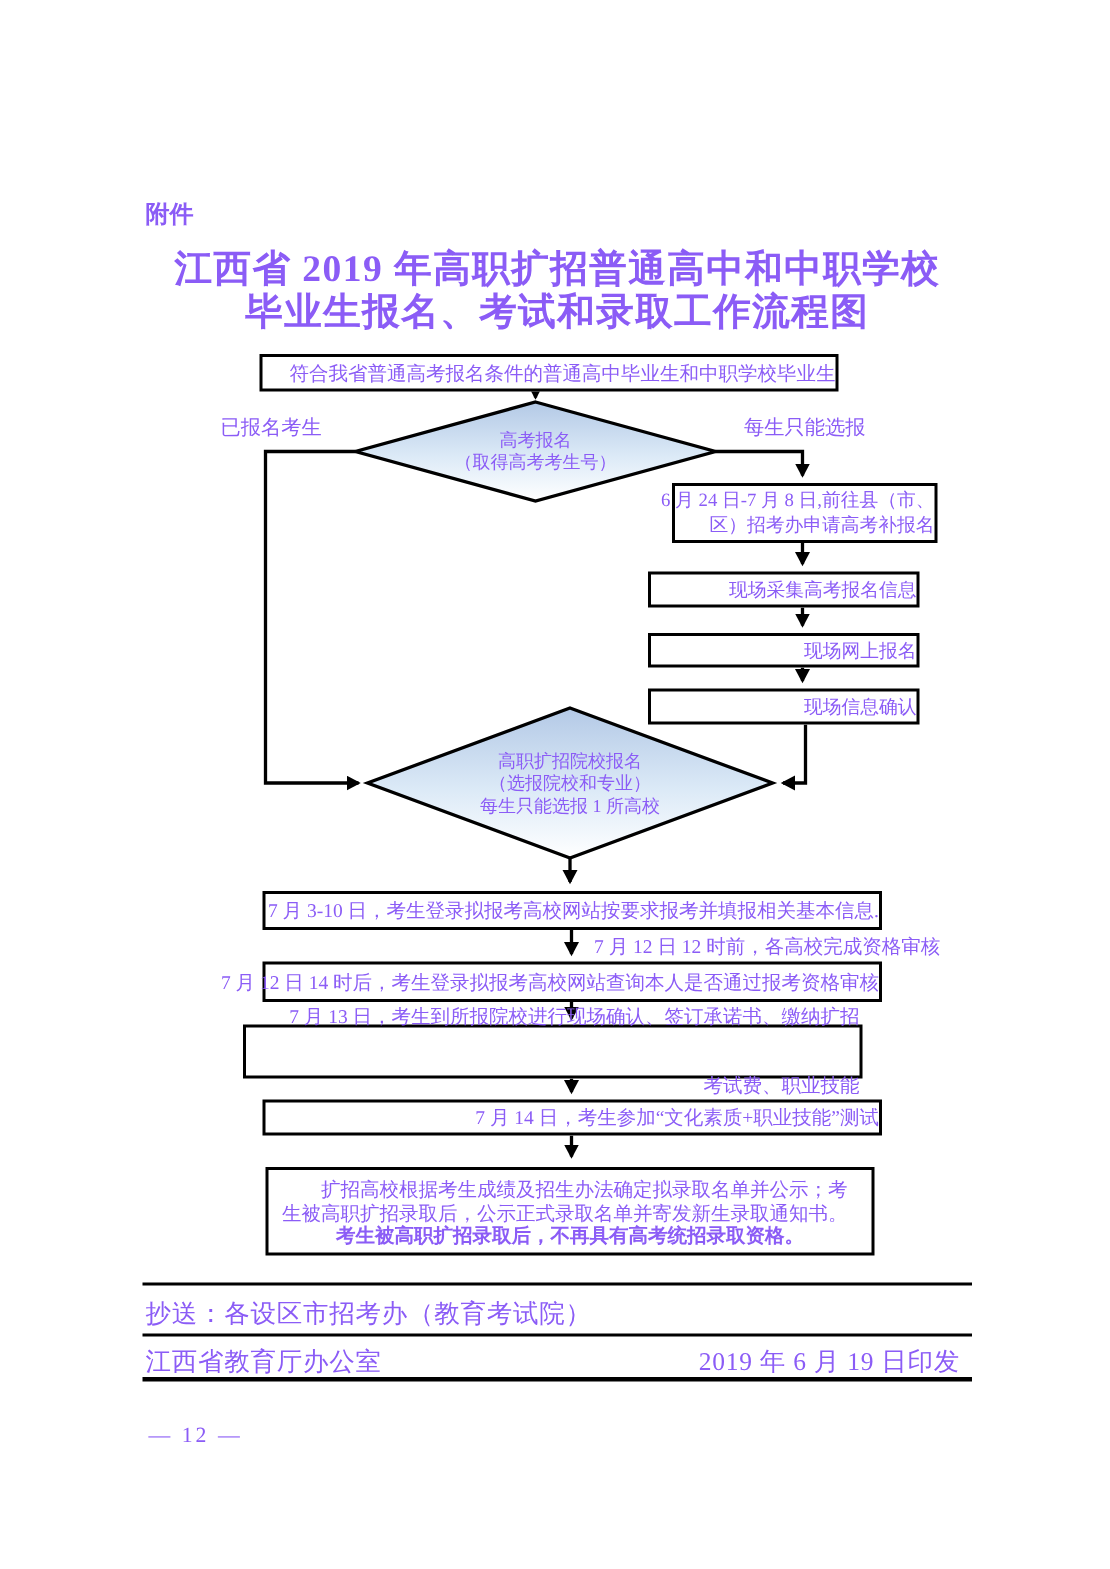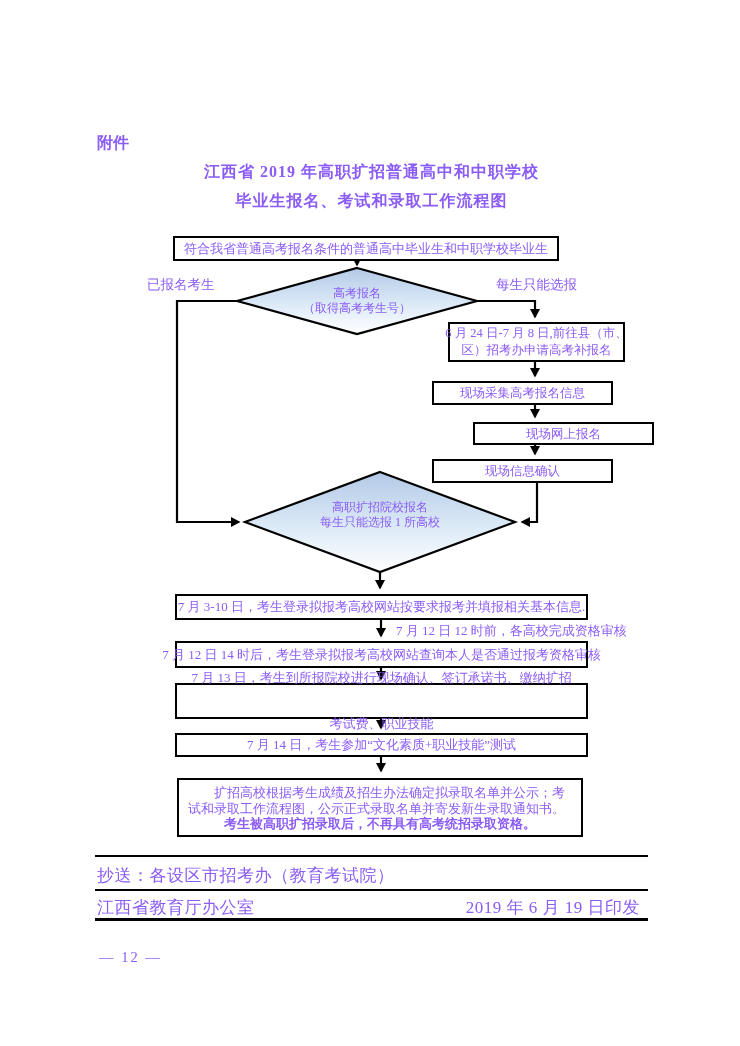--- a/index.html
+++ b/index.html
@@ -5,26 +5,26 @@
   html,body{margin:0;padding:0;background:#ffffff;}
   .page{
     position:relative;width:740px;height:1046px;background:#ffffff;color:#8b5cf6;
     font-family:"Liberation Serif","DejaVu Serif",serif;overflow:hidden;
   }
   .abs{position:absolute;box-sizing:border-box;}
   .attachment{
     left:97px;top:133px;font-size:16px;font-weight:bold;
     font-family:"Liberation Sans","DejaVu Sans",sans-serif;
   }
-  .title{left:95px;width:553px;text-align:center;font-weight:bold;font-size:16px;letter-spacing:1px;white-space:nowrap;}
+  .title{left:95px;width:553px;text-align:center;font-weight:bold;font-size:25px;letter-spacing:1px;white-space:nowrap;}
   .title1{top:162px;}
   .title2{top:191px;}
   .fbox{
     border:2px solid #000;background:#fff;display:flex;flex-direction:column;
-    align-items:center;justify-content:center;text-align:center;line-height:16px;
+    align-items:flex-end;justify-content:center;text-align:center;line-height:16px;
   }
   .fbox div{white-space:nowrap;}
   .fs13{font-size:13px;}
   .fs12{font-size:12.5px;}
   .dtext{
     text-align:center;font-size:12px;line-height:15px;white-space:nowrap;
     background:transparent;pointer-events:none;
   }
   .blabel{font-size:13.5px;white-space:nowrap;}
   .sidenote{font-size:13px;white-space:nowrap;}
@@ -94,53 +94,54 @@
   <div class="abs blabel" style="left:147px;top:276px;">已报名考生</div>
   <div class="abs blabel" style="left:496px;top:276px;">每生只能选报</div>
 
   <div class="abs fbox fs12" style="left:432px;top:322px;width:177px;height:40px;line-height:17px;margin-left:16px;">
     <div>6 月 24 日-7 月 8 日,前往县（市、</div>
     <div>区）招考办申请高考补报名</div>
   </div>
   <div class="abs fbox fs12" style="left:432px;top:381px;width:181px;height:24px;">
     <div>现场采集高考报名信息</div>
   </div>
-  <div class="abs fbox fs12" style="left:432px;top:422px;width:181px;height:23px;margin-left:41px;">
+  <div class="abs fbox fs12" style="left:432px;top:422px;width:181px;height:23px;">
     <div>现场网上报名</div>
   </div>
   <div class="abs fbox fs12" style="left:432px;top:459px;width:181px;height:24px;">
     <div>现场信息确认</div>
   </div>
 
   <div class="abs dtext" style="left:270px;top:500px;width:220px;">
     <div>高职扩招院校报名</div>
+    <div>（选报院校和专业）</div>
     <div>每生只能选报 1 所高校</div>
   </div>
 
   <div class="abs fbox fs13" style="left:175px;top:594px;width:413px;height:26px;">
     <div>7 月 3-10 日，考生登录拟报考高校网站按要求报考并填报相关基本信息.</div>
   </div>
 
   <div class="abs sidenote" style="left:396px;top:622px;">7 月 12 日 12 时前，各高校完成资格审核</div>
 
   <div class="abs fbox fs13" style="left:175px;top:641px;width:413px;height:27px;">
     <div>7 月 12 日 14 时后，考生登录拟报考高校网站查询本人是否通过报考资格审核</div>
   </div>
 
-  <div class="abs fbox fs13" style="left:175px;top:683px;width:413px;height:36px;gap:30px;">
+  <div class="abs fbox fs13" style="left:162px;top:683px;width:413px;height:36px;gap:30px;">
     <div>7 月 13 日，考生到所报院校进行现场确认、签订承诺书、缴纳扩招</div>
     <div>考试费、职业技能</div>
   </div>
 
   <div class="abs fbox fs13" style="left:175px;top:733px;width:413px;height:24px;">
     <div>7 月 14 日，考生参加“文化素质+职业技能”测试</div>
   </div>
 
   <div class="abs admission" style="left:177px;top:778px;width:406px;height:59px;">
-    <div class="para">扩招高校根据考生成绩及招生办法确定拟录取名单并公示；考试和录取工作流程图，公示正式录取名单并寄发新生录取通知书。</div>
+    <div class="para">扩招高校根据考生成绩及招生办法确定拟录取名单并公示；考生被高职扩招录取后，公示正式录取名单并寄发新生录取通知书。</div>
     <div class="boldline">考生被高职扩招录取后，不再具有高考统招录取资格。</div>
   </div>
 
   <div class="abs rule" style="left:95px;top:855px;width:553px;height:2px;"></div>
   <div class="abs footer-text" style="left:97px;top:864px;">抄送：各设区市招考办（教育考试院）</div>
   <div class="abs rule" style="left:95px;top:889px;width:553px;height:1.5px;"></div>
   <div class="abs footer-text" style="left:97px;top:896px;">江西省教育厅办公室</div>
   <div class="abs footer-text" style="left:95px;top:896px;width:545px;text-align:right;">2019 年 6 月 19 日印发</div>
   <div class="abs rule" style="left:95px;top:918px;width:553px;height:2.5px;"></div>
 

